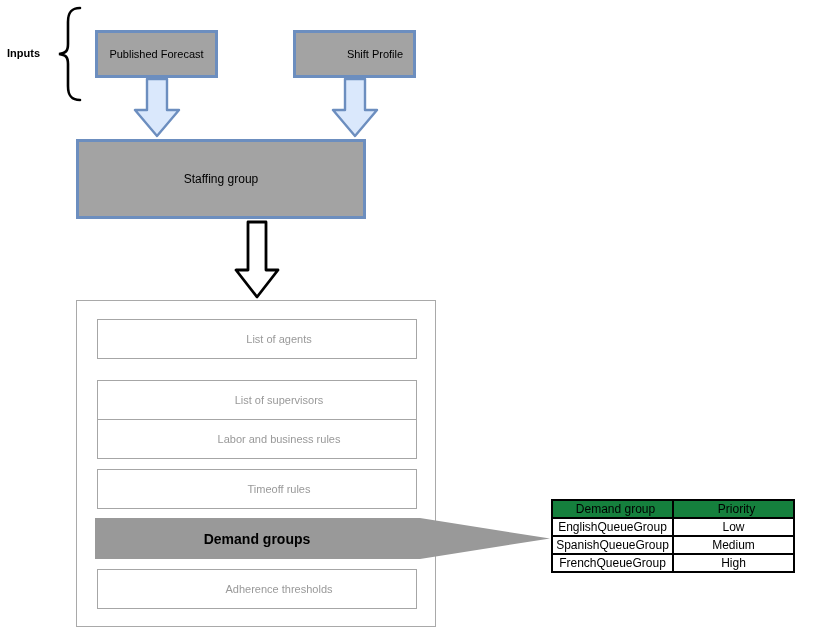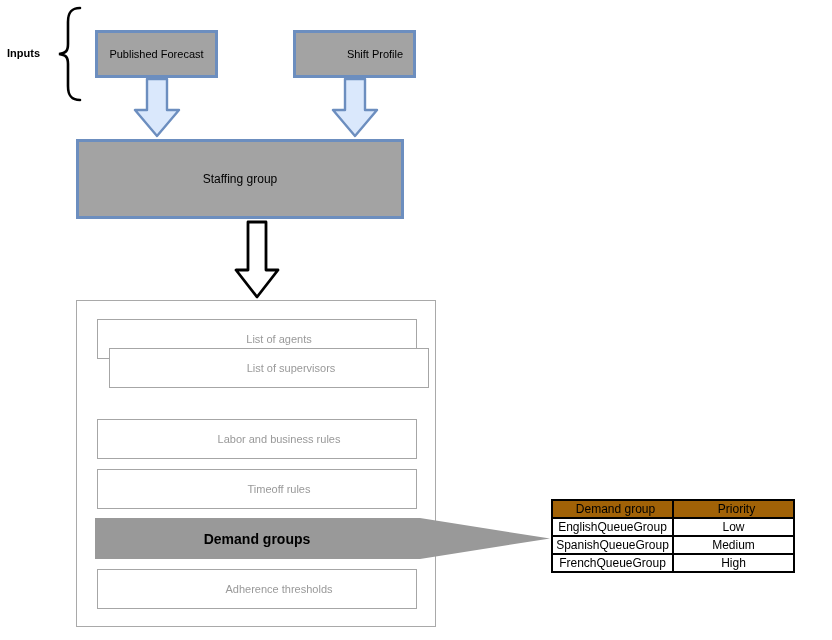--- a/index.html
+++ b/index.html
@@ -27,21 +27,21 @@
   
   .bluebox {
     background: #a3a3a3;
     border: 3px solid #6c8ebf;
     display: flex; align-items: center; justify-content: center;
     font-size: 11px; font-weight: normal; color: #000;
     text-align: center;
   }
   .box-forecast { left: 95px; top: 30px; width: 123px; height: 48px; }
   .box-shift    { left: 293px; top: 30px; width: 123px; height: 48px; padding-left: 41px; }
-  .box-staffing { left: 76px; top: 139px; width: 328px; height: 80px; font-size: 12px; }
+  .box-staffing { left: 76px; top: 139px; width: 290px; height: 80px; font-size: 12px; }
 
   
   .arrow1 { left: 133px; top: 78px; }
   .arrow2 { left: 331px; top: 78px; }
   .black-arrow { left: 233px; top: 220px; }
 
   
   .config-container {
     left: 76px; top: 300px; width: 360px; height: 327px;
     border: 1px solid #a9a9a9;
@@ -50,21 +50,21 @@
   .config-item {
     left: 97px; width: 320px; height: 40px;
     border: 1px solid #a6a6a6;
     background: #ffffff;
     display: flex; align-items: center; justify-content: center;
     font-size: 11px; color: #999999;
     text-align: center;
     padding-left: 44px;
   }
   .item-0 { top: 319px; }
-  .item-1 { top: 348px; margin-left: 12px; }
+  .item-1 { top: 380px; }
   .item-2 { top: 419px; }
   .item-3 { top: 469px; }
   .item-4 { top: 569px; }
 
   
   .demand-arrow-svg { left: 95px; top: 518px; }
   .demand-label {
     left: 97px; top: 518px; width: 320px; height: 41px;
     display: flex; align-items: center; justify-content: center;
     font-size: 14px; font-weight: bold; color: #000000;
@@ -75,21 +75,21 @@
   table.demand-table { border-collapse: collapse; }
   table.demand-table th, table.demand-table td {
     border: 2px solid #000000;
     width: 121px; height: 15px;
     font-size: 12px; color: #000000;
     text-align: center; vertical-align: middle;
     padding: 1px 2px;
     background: #ffffff;
   }
   table.demand-table th {
-    background: #a16207;
+    background: #15803d;
     font-weight: normal;
     padding-left: 8px;
   }
 </style>
 </head>
 <body>
 
 <div class="canvas">
 
   <div class="abs inputs-label">Inputs</div>

